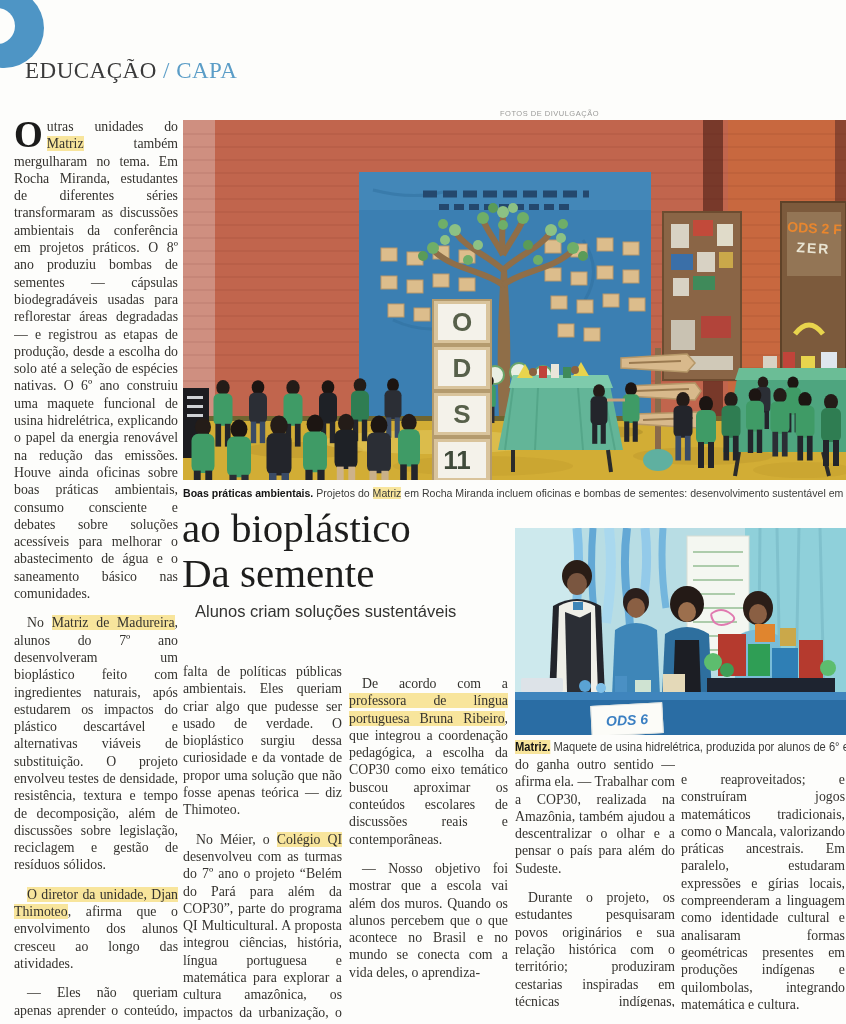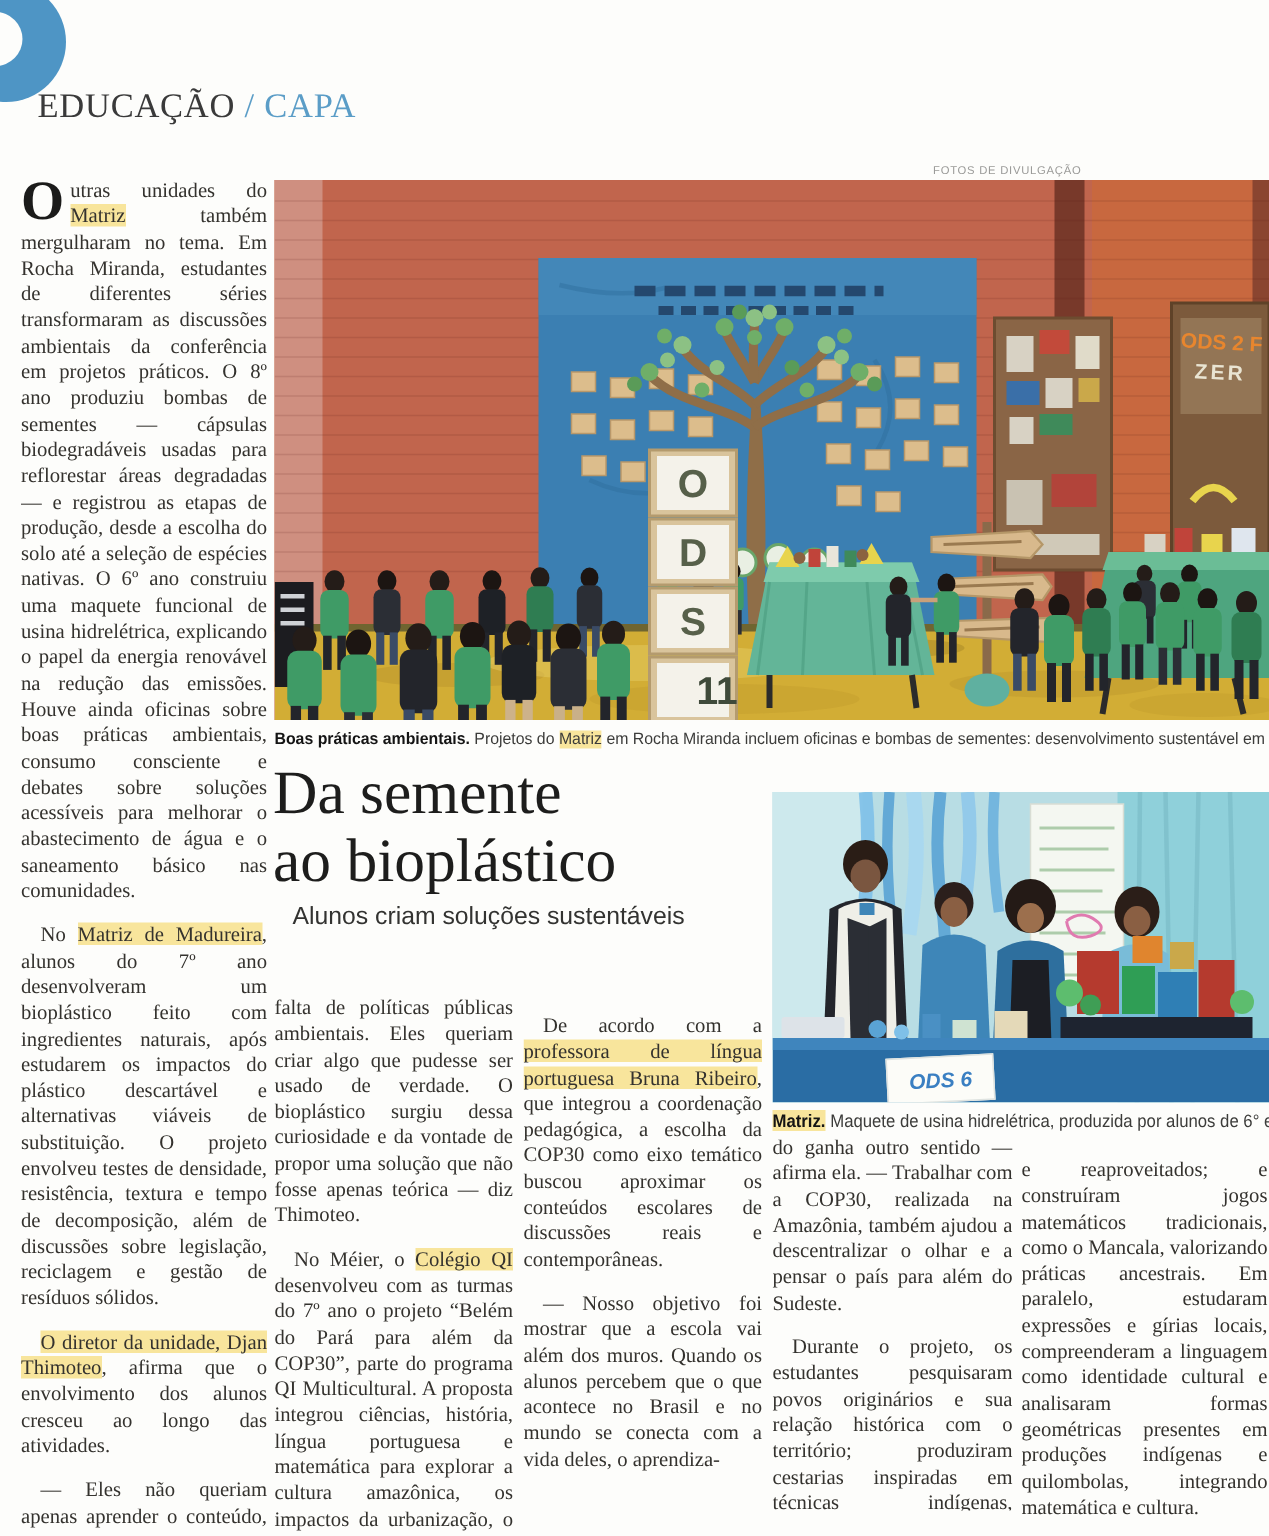--- a/index.html
+++ b/index.html
@@ -2,21 +2,21 @@
 <html lang="pt-BR"><head>
 <meta charset="utf-8">
 <style>
   html,body{margin:0;padding:0;background:#e8e8e8;}
   #page{position:relative;width:846px;height:1024px;background:#fdfdfb;overflow:hidden;
         font-family:"Liberation Serif",serif;color:#2e2c29;}
   
   .brand{position:absolute;left:0;top:0;width:60px;height:80px;}
   .section-line{position:absolute;left:25px;top:58px;font-size:23px;letter-spacing:.5px;color:#3a3a3a;}
   .section-line .capa{color:#5b9dc7;}
-  .credit{position:absolute;left:500px;top:109px;width:343px;text-align:center;
+  .credit{position:absolute;left:500px;top:109px;width:343px;text-align:left;
           font-family:"Liberation Sans",sans-serif;font-size:7.5px;letter-spacing:.5px;color:#9a9a98;}
   
   .main-photo{position:absolute;left:183px;top:120px;width:663px;height:360px;overflow:hidden;background:#c1654d;}
   .sec-photo{position:absolute;left:515px;top:528px;width:331px;height:207px;overflow:hidden;background:#b8dde4;}
   .main-photo svg,.sec-photo svg{display:block;width:100%;height:100%;}
   .block-letter{position:absolute;width:58px;height:44px;display:flex;align-items:center;justify-content:center;
      font-family:"Liberation Sans",sans-serif;font-weight:700;font-size:26px;color:#57604a;}
   .ods2-label{position:absolute;left:600px;top:98px;width:62px;transform:rotate(3deg);
      font-family:"Liberation Sans",sans-serif;font-weight:800;line-height:20px;text-align:center;}
   .ods2-label .l1{color:#e8862e;font-size:14px;}
@@ -421,34 +421,34 @@
         <rect x="255" y="230" width="48" height="36" fill="#f4f2ea"></rect>
         <rect x="250" y="272" width="58" height="44" fill="#d9c49c" stroke="#b49b6e" stroke-width="2"></rect>
         <rect x="255" y="276" width="48" height="36" fill="#f4f2ea"></rect>
         <rect x="250" y="318" width="58" height="44" fill="#d9c49c" stroke="#b49b6e" stroke-width="2"></rect>
         <rect x="255" y="322" width="48" height="36" fill="#f4f2ea"></rect>
       </g>
     </svg>
     <div class="block-letter" style="left:250px;top:180px;">O</div>
     <div class="block-letter" style="left:250px;top:226px;">D</div>
     <div class="block-letter" style="left:250px;top:272px;">S</div>
-    <div class="block-letter" style="left:266px;top:318px;color:#3f4a3a;">11</div>
+    <div class="block-letter" style="left:245px;top:318px;color:#3f4a3a;">11</div>
     <div class="ods2-label">
       <div class="l1">ODS 2 F</div>
       <div class="l2">ZER</div>
     </div>
   </div>
 
   <div class="caption cap-main">
     <div class="inner"><span class="b">Boas práticas ambientais.</span><span> Projetos do </span><span class="hl">Matriz</span><span> em Rocha Miranda incluem oficinas e bombas de sementes: desenvolvimento sustentável em pauta</span></div>
   </div>
 
   <div class="headline">
+    <div>ao bioplástico</div>
     <div>Da semente</div>
-    <div>ao bioplástico</div>
   </div>
   <div class="subhead">Alunos criam soluções sustentáveis</div>
 
   <div class="sec-photo" style="position:absolute;">
     <svg viewBox="0 0 331 207" preserveAspectRatio="none">
       <rect x="0" y="0" width="331" height="207" fill="#b8dde4"></rect>
       <rect x="0" y="0" width="60" height="207" fill="#cde9ed"></rect>
       <rect x="230" y="0" width="101" height="207" fill="#8fd0da"></rect>
       <path d="M245,0 L243,207 M262,0 L266,207 M284,0 L280,207 M305,0 L310,207" stroke="#7bbcc8" stroke-width="3" opacity="0.7"></path>
 

